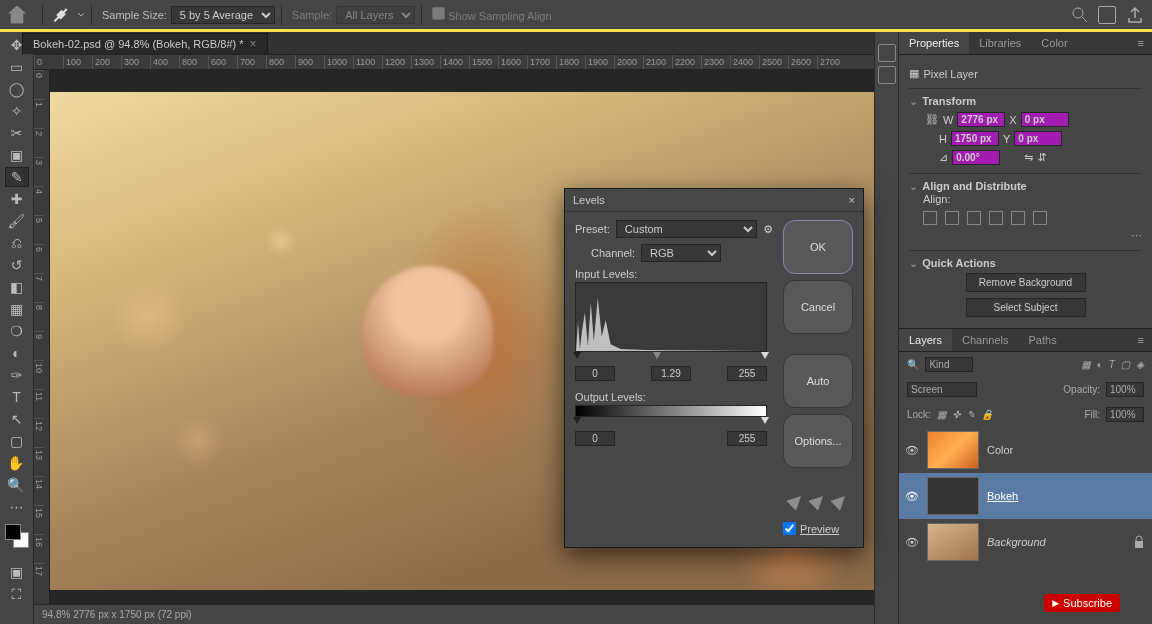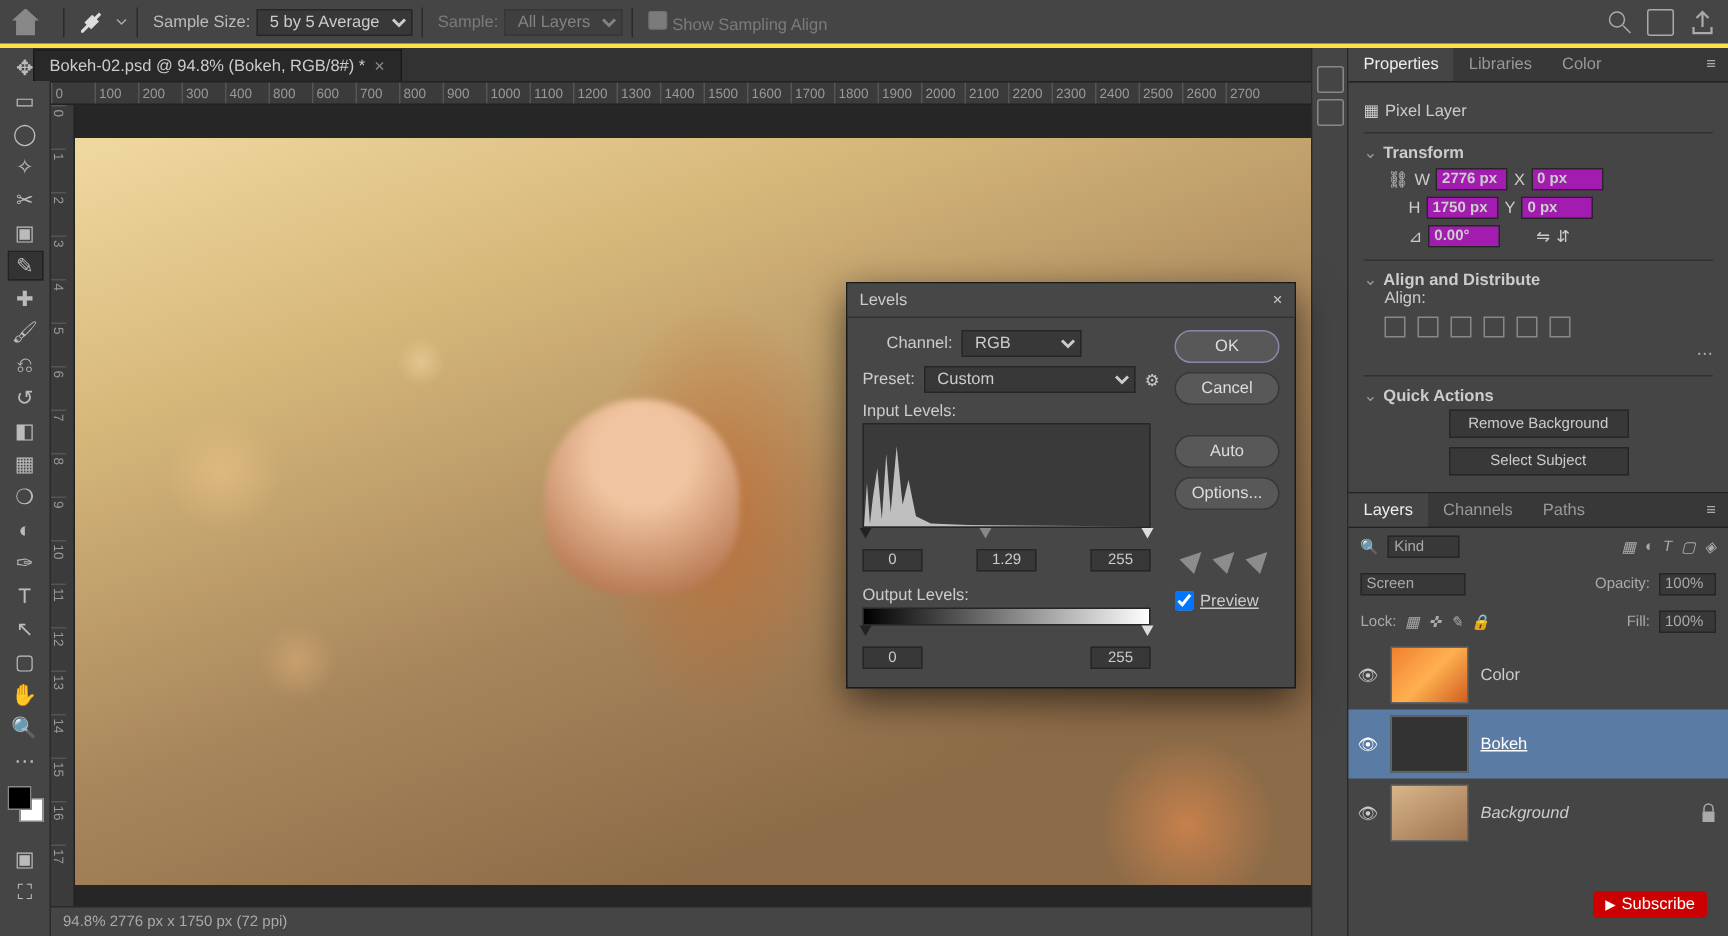--- a/index.html
+++ b/index.html
@@ -73,25 +73,25 @@
 .dlg-left .row { display:flex; align-items:center; margin-bottom:6px; gap:6px; }
 .dlg-left select { background:#383838; border:1px solid #262626; color:#ccc; font-size:11px; padding:1px 4px; flex:1; }
 .histo { width:192px; height:70px; background:#3a3a3a; border:1px solid #262626; position:relative; margin-top:2px; }
 .histo svg { position:absolute; bottom:0; left:0; width:100%; height:100%; }
 .sliders { width:192px; height:10px; position:relative; }
 .tri { position:absolute; top:0; width:0; height:0; border-left:4px solid transparent; border-right:4px solid transparent; border-top:7px solid #888; }
 .lvl-inputs { display:flex; justify-content:space-between; width:192px; margin-top:4px; }
 .lvl-inputs input { width:40px; background:#383838; border:1px solid #262626; color:#ccc; font-size:10px; text-align:center; padding:1px; }
 .out-grad { width:192px; height:12px; background:linear-gradient(90deg,#000,#fff); border:1px solid #262626; margin-top:2px; }
 .dlg-right { width:70px; display:flex; flex-direction:column; gap:6px; }
-.dlg-btn { background:#585858; border:1px solid #383838; border-radius:12px; padding:4px 0; text-align:center; font-size:11px; color:#ddd; }
+.dlg-btn { background:#585858; border:1px solid #383838; border-radius:12px; padding:20px 0; text-align:center; font-size:11px; color:#ddd; }
 .dlg-right .eyes { display:flex; gap:8px; margin-top:20px; justify-content:center; }
 .dlg-right .eyes i { width:14px; height:14px; display:block; background:#aaa; clip-path:polygon(50% 0,100% 100%,0 100%); transform:rotate(45deg); opacity:.7;}
 .dlg-right label { display:flex; align-items:flex-end; gap:4px; margin-top:8px; font-size:11px;text-decoration:underline;}
-.sub-badge { position:absolute; right:14px; bottom:12px; background:#c00; color:#fff; font-size:11px; padding:3px 8px; border-radius:3px; display:flex; align-items:center; gap:4px;margin-left:20px; }
+.sub-badge { position:absolute; right:32px; bottom:12px; background:#c00; color:#fff; font-size:11px; padding:3px 8px; border-radius:3px; display:flex; align-items:center; gap:4px;margin-left:20px; }
 .sub-badge::before { content:'▶'; font-size:9px; }
 </style>
 </head>
 <body>
 
 <div class="topbar">
   <div class="home-icon"></div>
   <div class="divider"></div>
   <div class="brush-icon">
       <svg viewBox="0 0 24 24">
@@ -328,28 +328,28 @@
   </div>
 </div>
 
 <div class="dialog">
   <div class="dialog-title">
     <span>Levels</span>
     <span class="x">×</span>
   </div>
   <div class="dialog-body">
     <div class="dlg-left">
-      <div class="row" style="margin-left:16px">
-        <span>Channel:</span>
-        <select style="flex:none;width:80px"><option>RGB</option></select>
-      </div>
       <div class="row">
         <span>Preset:</span>
         <select><option>Custom</option></select>
         <span>⚙</span>
+      </div>
+      <div class="row" style="margin-left:16px">
+        <span>Channel:</span>
+        <select style="flex:none;width:80px"><option>RGB</option></select>
       </div>
       <div>Input Levels:</div>
       <div class="histo">
         <svg viewBox="0 0 192 70" preserveAspectRatio="none">
             <path d="M0 70 L2 40 L4 68 L6 50 L9 30 L12 65 L15 20 L18 60 L22 15 L26 55 L30 38 L35 63 L45 68 L70 69 L192 70 Z" fill="#bfbfbf"></path>
           </svg>
       </div>
       <div class="sliders">
         <div class="tri" style="left:-2px;border-top-color:#222"></div>
         <div class="tri" style="left:78px"></div>

